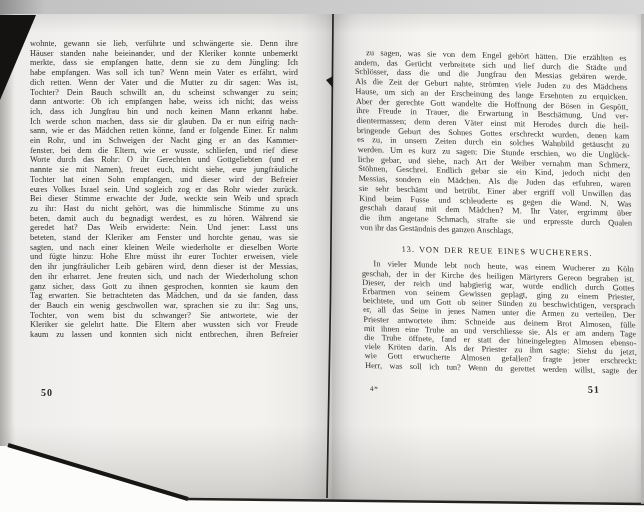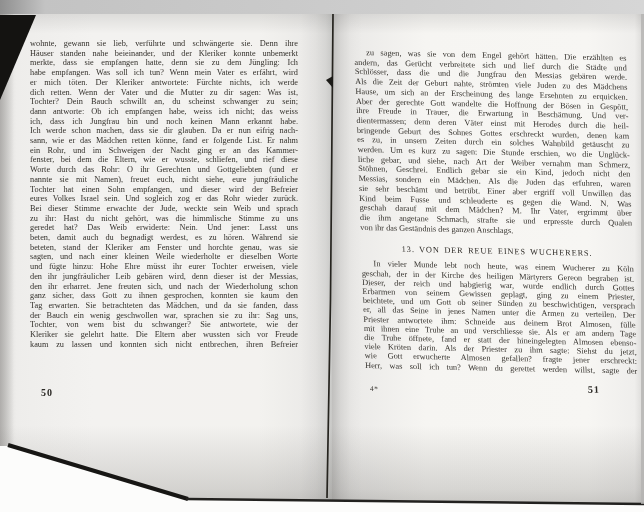--- a/index.html
+++ b/index.html
@@ -80,37 +80,36 @@
 
   <div class="gutter-shade"></div>
   <div class="left-edge-shade"></div>
   <div class="v-shade"></div>
 
   <div class="page-text left-text">
       <div class="line">wohnte, gewann sie lieb, verführte und schwängerte sie. Denn ihre</div>
       <div class="line">Häuser standen nahe beieinander, und der Kleriker konnte unbemerkt</div>
       <div class="line">merkte, dass sie empfangen hatte, denn sie zu dem Jüngling: Ich</div>
       <div class="line">habe empfangen. Was soll ich tun? Wenn mein Vater es erfährt, wird</div>
-      <div class="line">er mich töten. Der Kleriker antwortete: Fürchte nichts, ich werde</div>
       <div class="line">dich retten. Wenn der Vater und die Mutter zu dir sagen: Was ist,</div>
       <div class="line">Tochter? Dein Bauch schwillt an, du scheinst schwanger zu sein;</div>
       <div class="line">dann antworte: Ob ich empfangen habe, weiss ich nicht; das weiss</div>
       <div class="line">ich, dass ich Jungfrau bin und noch keinen Mann erkannt habe.</div>
       <div class="line">Ich werde schon machen, dass sie dir glauben. Da er nun eifrig nach-</div>
-      <div class="line">sann, wie er das Mädchen retten könne, fand er folgende List. Er nahm</div>
+      <div class="line">sann, wie er das Mädchen retten könne, fand er folgende Einer. Er nahm</div>
       <div class="line">ein Rohr, und im Schweigen der Nacht ging er an das Kammer-</div>
       <div class="line">fenster, bei dem die Eltern, wie er wusste, schliefen, und rief diese</div>
       <div class="line">Worte durch das Rohr: O ihr Gerechten und Gottgeliebten (und er</div>
       <div class="line">nannte sie mit Namen), freuet euch, nicht siehe, eure jungfräuliche</div>
       <div class="line">Tochter hat einen Sohn empfangen, und dieser wird der Befreier</div>
       <div class="line">eures Volkes Israel sein. Und sogleich zog er das Rohr wieder zurück.</div>
       <div class="line">Bei dieser Stimme erwachte der Jude, weckte sein Weib und sprach</div>
       <div class="line">zu ihr: Hast du nicht gehört, was die himmlische Stimme zu uns</div>
+      <div class="line">beten, damit auch du begnadigt werdest, es zu hören. Während sie</div>
       <div class="line">geredet hat? Das Weib erwiderte: Nein. Und jener: Lasst uns</div>
-      <div class="line">beten, damit auch du begnadigt werdest, es zu hören. Während sie</div>
       <div class="line">beteten, stand der Kleriker am Fenster und horchte genau, was sie</div>
       <div class="line">sagten, und nach einer kleinen Weile wiederholte er dieselben Worte</div>
       <div class="line">und fügte hinzu: Hohe Ehre müsst ihr eurer Tochter erweisen, viele</div>
       <div class="line">den ihr jungfräulicher Leib gebären wird, denn dieser ist der Messias,</div>
       <div class="line">den ihr erharret. Jene freuten sich, und nach der Wiederholung schon</div>
       <div class="line">ganz sicher, dass Gott zu ihnen gesprochen, konnten sie kaum den</div>
       <div class="line">Tag erwarten. Sie betrachteten das Mädchen, und da sie fanden, dass</div>
       <div class="line">der Bauch ein wenig geschwollen war, sprachen sie zu ihr: Sag uns,</div>
       <div class="line">Tochter, von wem bist du schwanger? Sie antwortete, wie der</div>
       <div class="line">Kleriker sie gelehrt hatte. Die Eltern aber wussten sich vor Freude</div>

